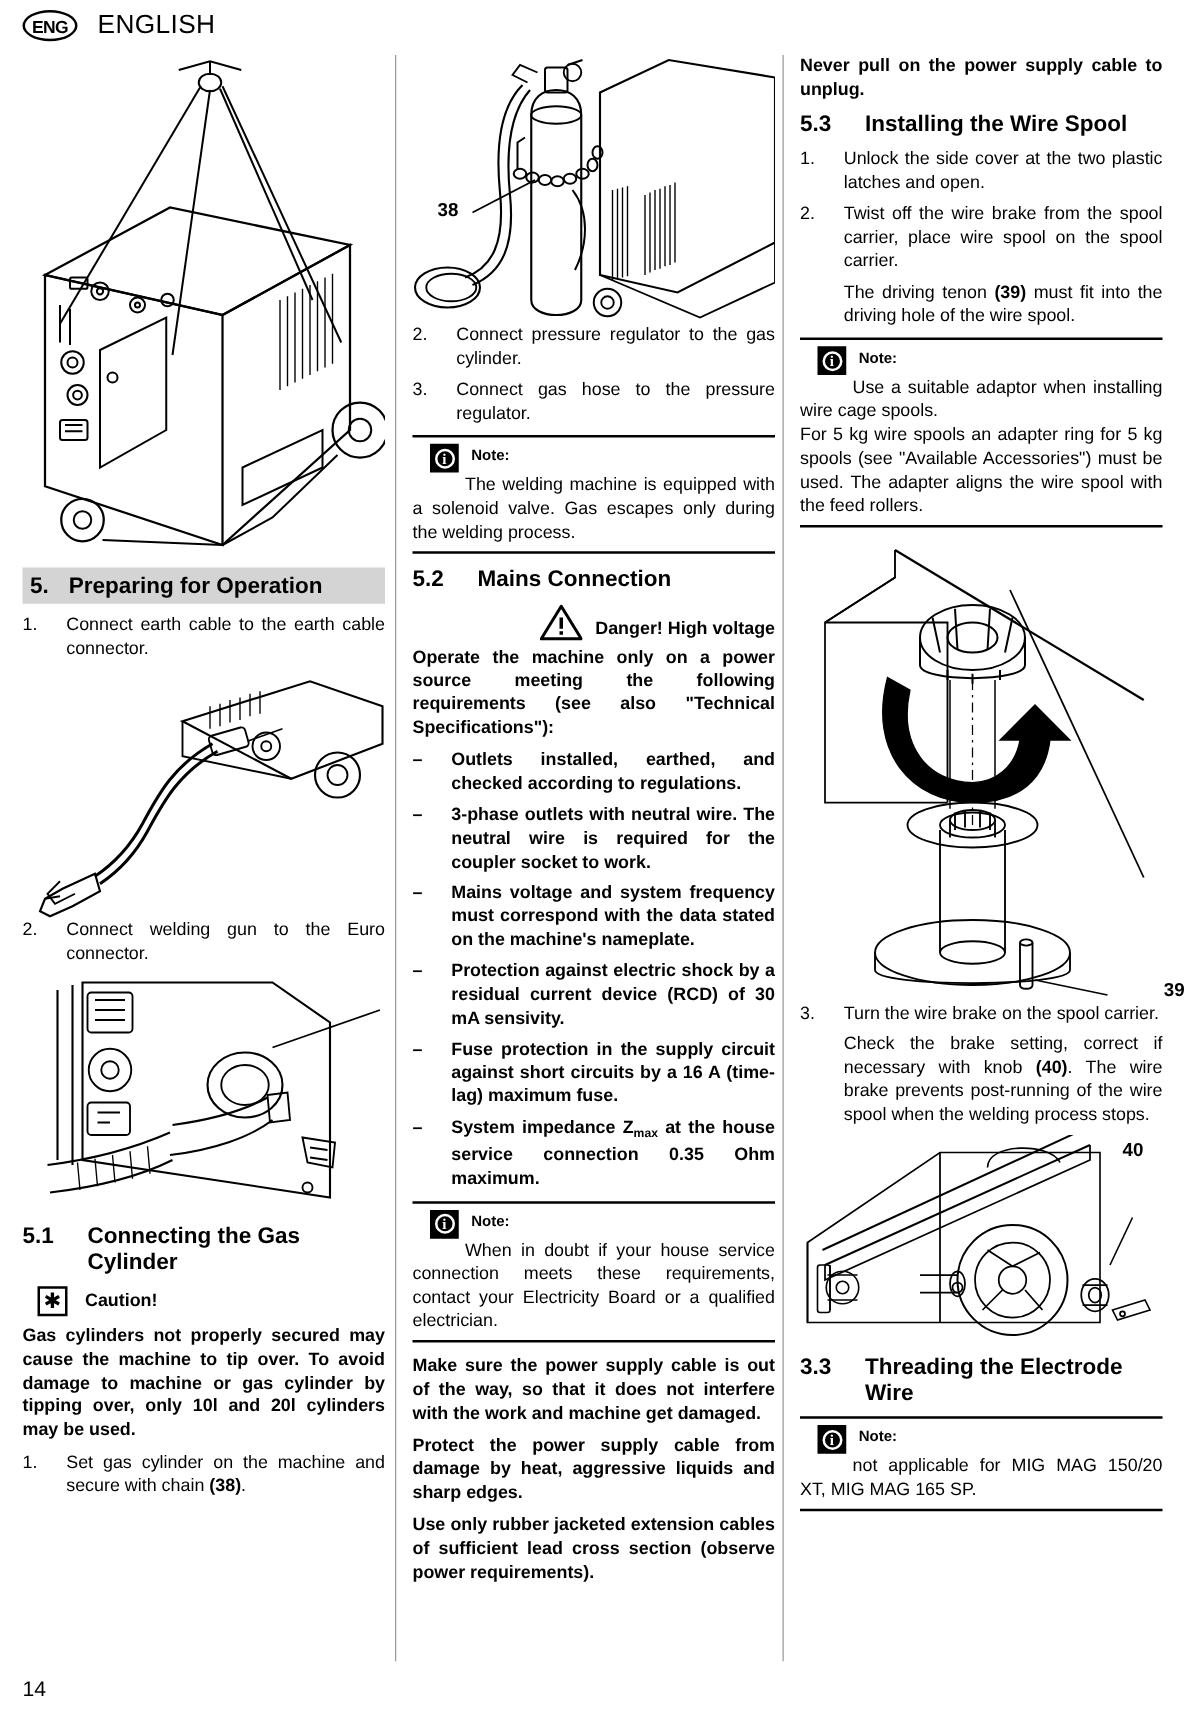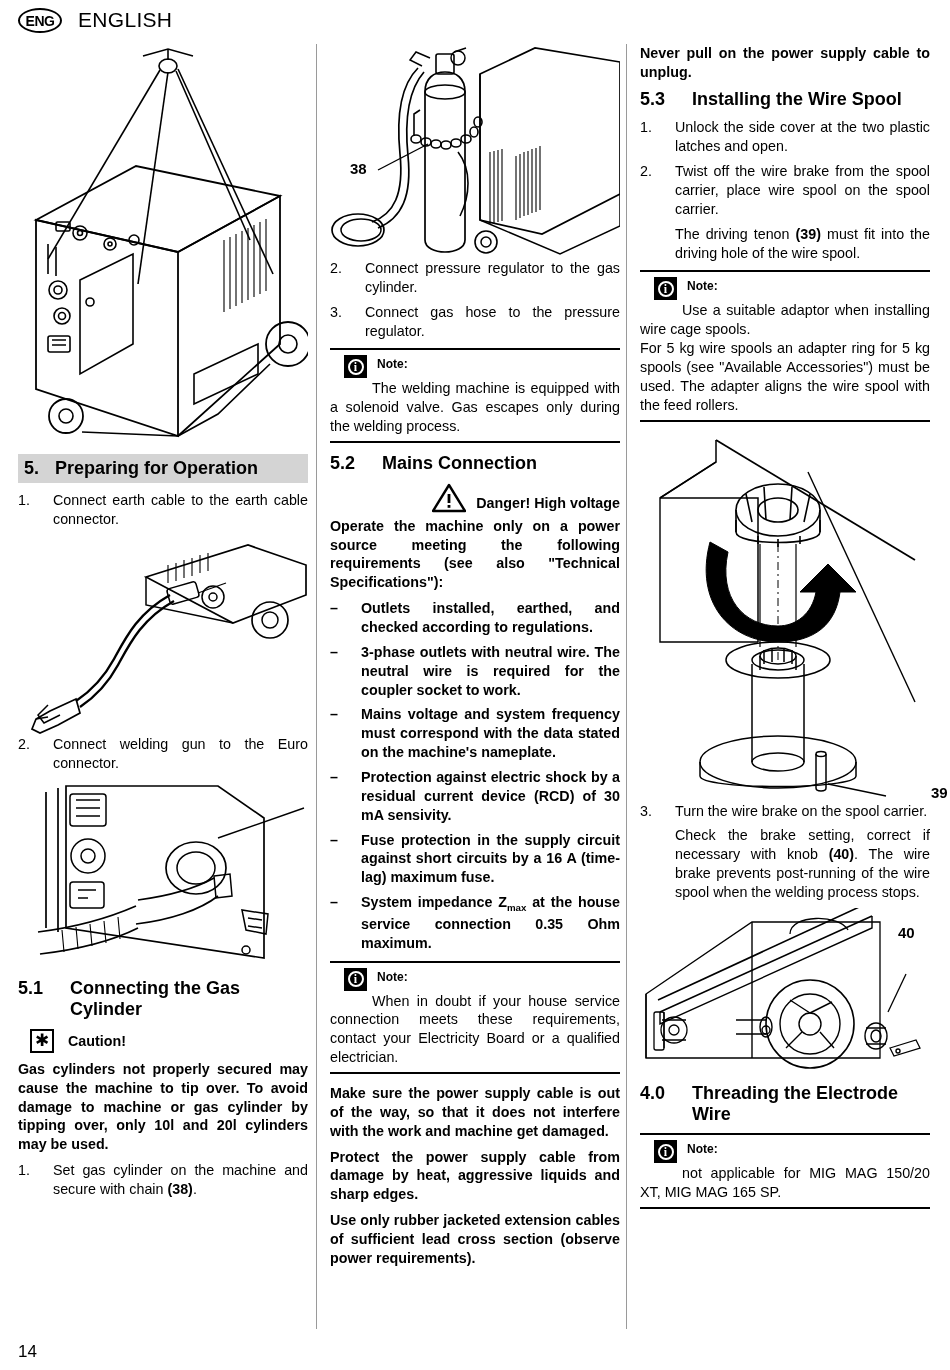--- a/index.html
+++ b/index.html
@@ -531,25 +531,25 @@
             <ellipse cx="236" cy="128" rx="11" ry="13"></ellipse>
             <ellipse cx="236" cy="128" rx="5" ry="6"></ellipse>
             <path d="M226 120 L246 120 M226 136 L246 136"></path>
           </g>
           <path d="M248 104 L266 66" stroke-width="1.3"></path>
 
           <path d="M250 140 L276 132 L280 140 L254 148 Z" stroke-width="1.3"></path>
           <circle cx="258" cy="143" r="2"></circle>
         </g>
       </svg>
-      <span class="callout" style="left:258px; top:16px;">40</span>
+      <span class="callout" style="left:258px; top:4px;">40</span>
     </div>
 
     <div class="sub-head">
-      <span class="num">4.0</span>
+      <span class="num">3.3</span>
       <span class="txt">Threading the Electrode Wire</span>
     </div>
 
     <div class="rule"></div>
     <div class="note-block">
       <div class="note-head">
         <span class="icon-info">
             <span class="ring">i</span>
           </span>
         <span class="note-label">Note:</span>

